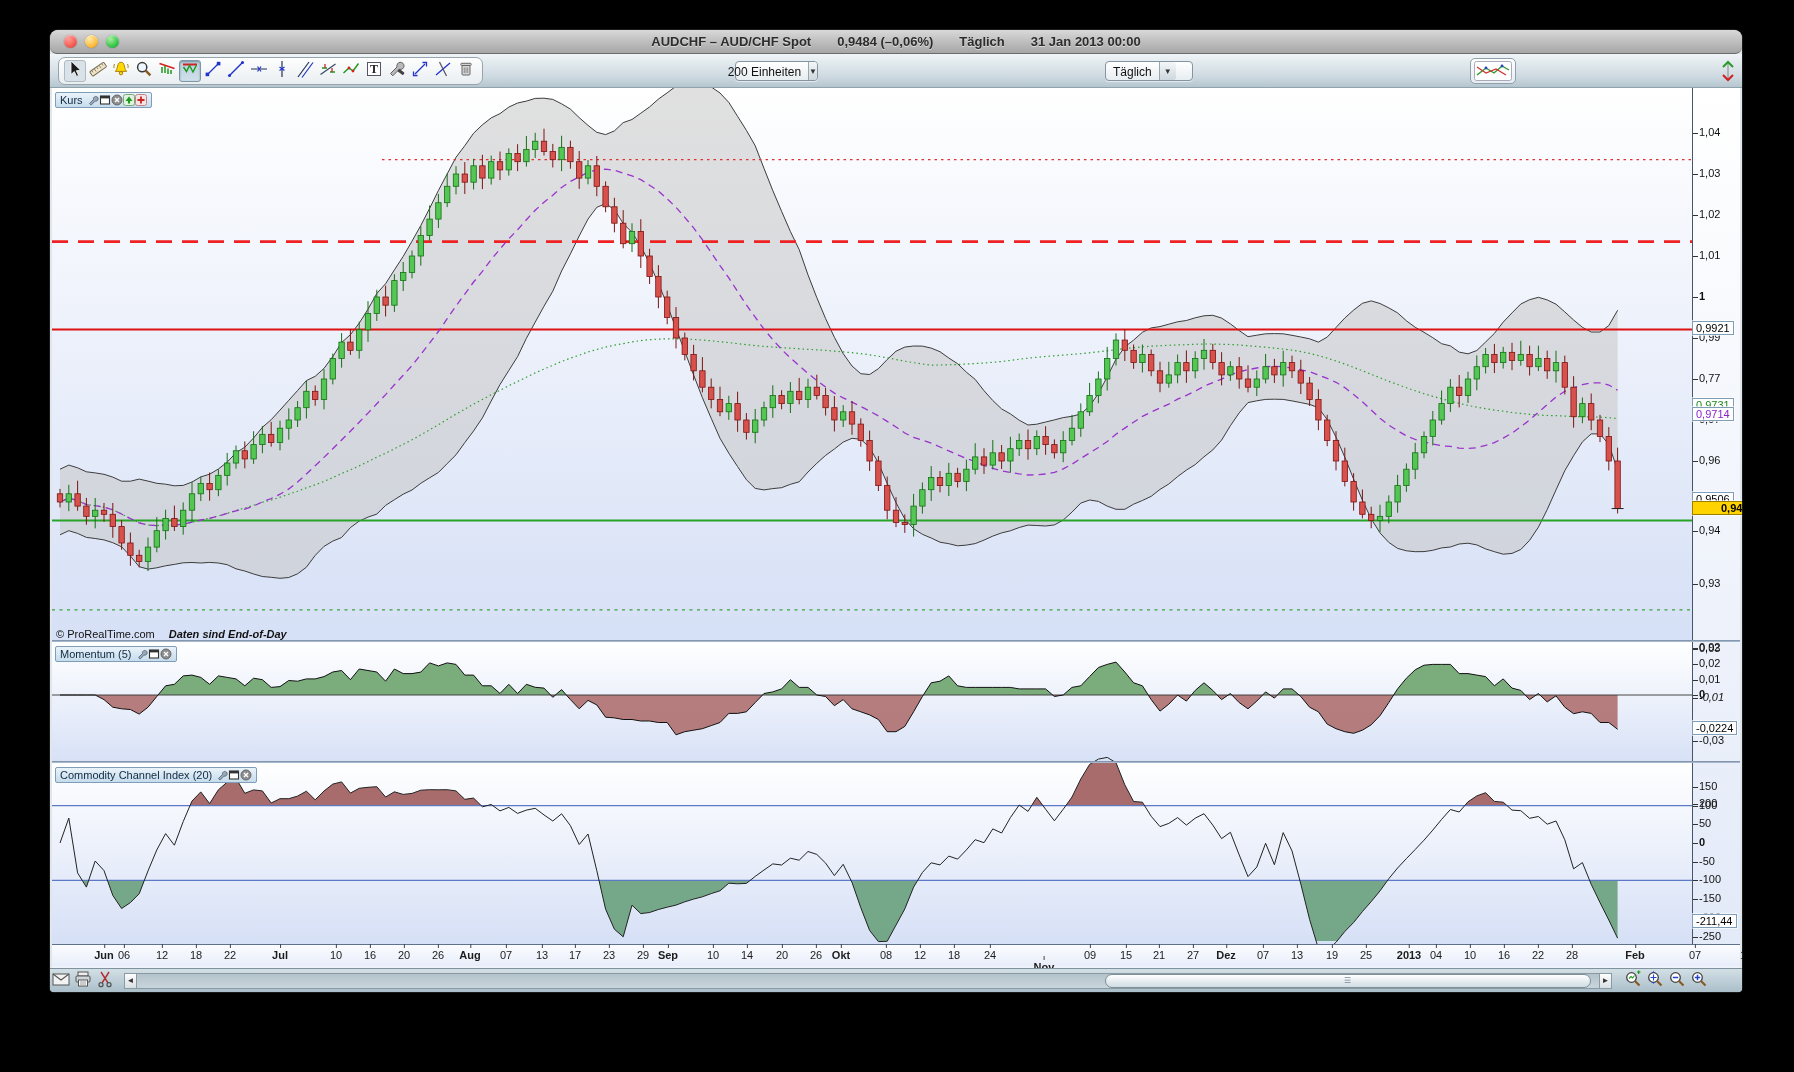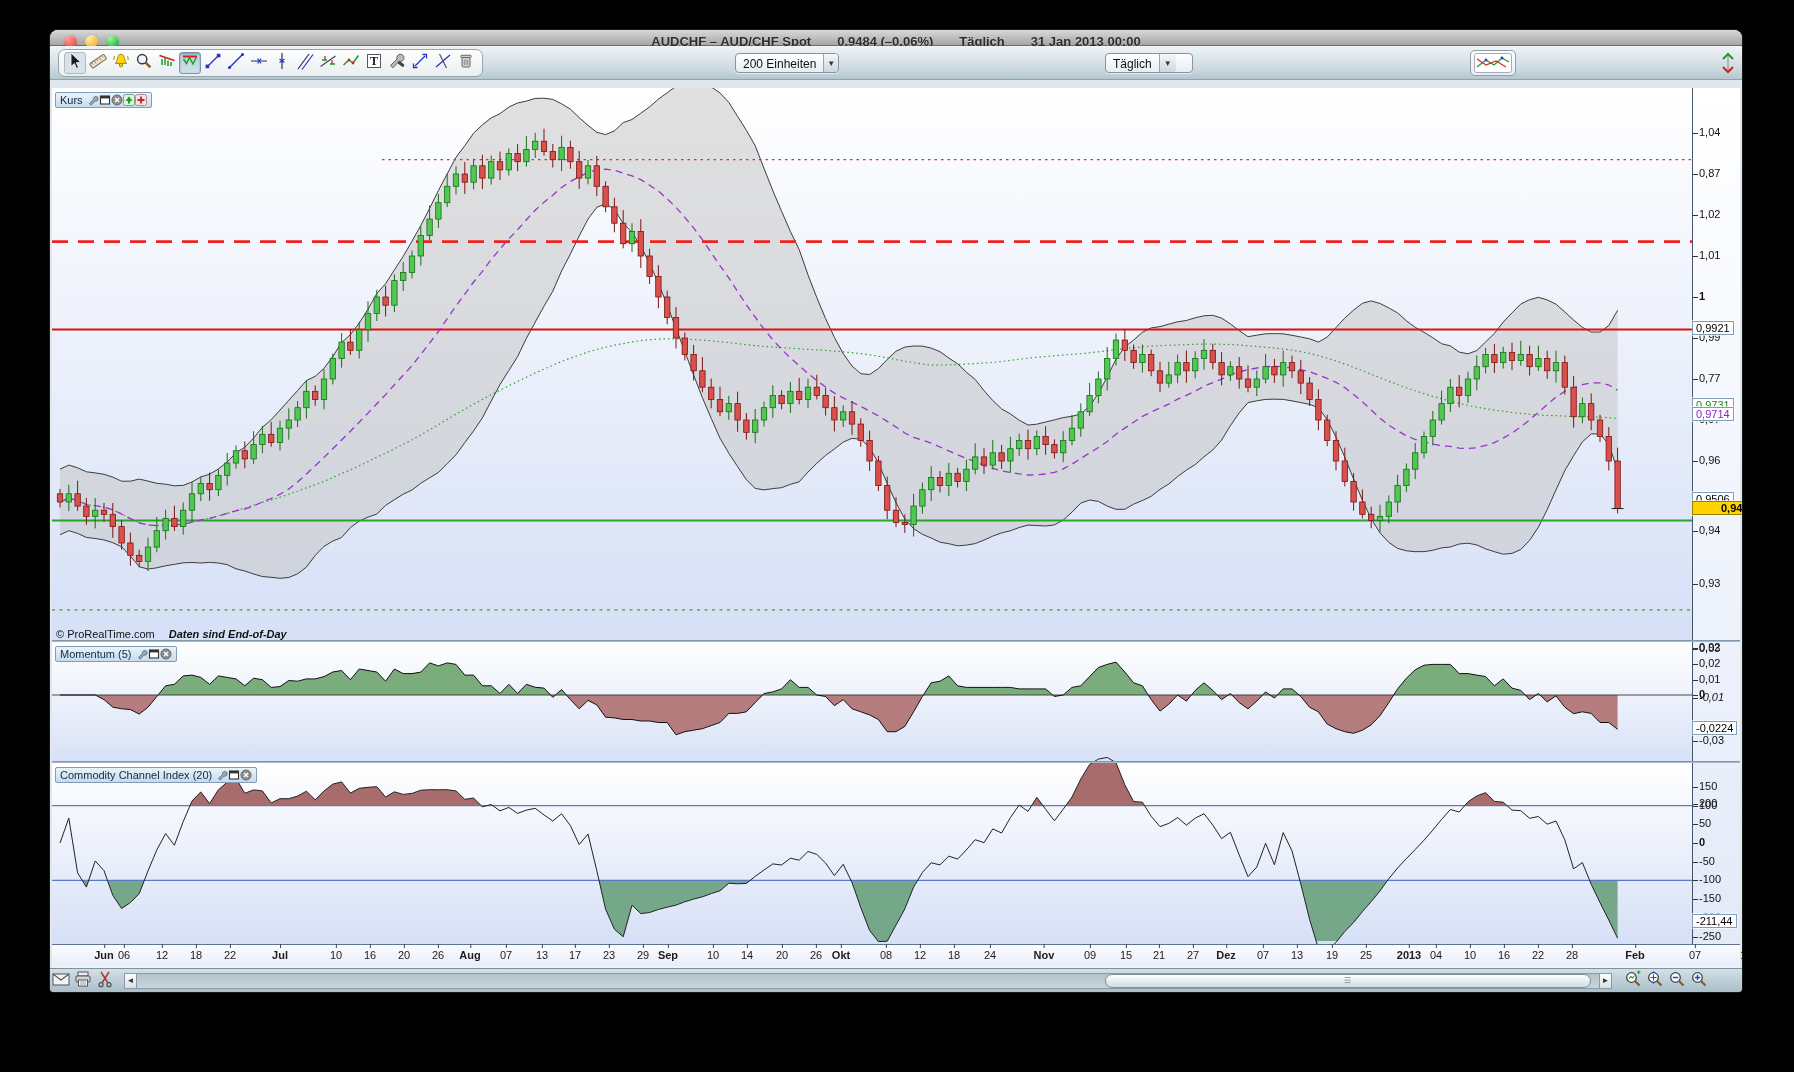--- a/index.html
+++ b/index.html
@@ -1,19 +1,19 @@
 <!DOCTYPE html>
 <html><head>
 <meta charset="utf-8">
 <style>
   html,body{margin:0;padding:0;background:#000;}
   *{box-sizing:border-box;}
   .screen{position:relative;width:1794px;height:1072px;background:#000;border-radius:26px;overflow:hidden;font-family:"Liberation Sans",sans-serif;}
   .window{position:absolute;left:50px;top:30px;width:1692px;height:962px;background:#dfe7ec;border-radius:8px 8px 4px 4px;box-shadow:0 0 0 1px #1a1a1a,0 8px 30px rgba(0,0,0,.7);overflow:hidden;}
-  .titlebar{position:relative;height:16px;background:linear-gradient(#d9d9d9,#bcbcbc 55%,#a6a6a6);border-bottom:1px solid #6b6b6b;}
+  .titlebar{position:relative;height:24px;background:linear-gradient(#d9d9d9,#bcbcbc 55%,#a6a6a6);border-bottom:1px solid #6b6b6b;border-radius:7px;}
   .lights{position:absolute;left:14px;top:5px;display:flex;gap:8px;}
   .light{width:13px;height:13px;border-radius:50%;box-shadow:inset 0 1px 1px rgba(255,255,255,.5),0 0 1px rgba(0,0,0,.6);}
   .light.red{background:radial-gradient(circle at 35% 30%,#ff9d97,#f45d55 60%,#c93a32);}
   .light.yellow{background:radial-gradient(circle at 35% 30%,#ffe9a8,#fdbc40 60%,#d9950f);}
   .light.green{background:radial-gradient(circle at 35% 30%,#a8f0a0,#35c749 60%,#16952c);}
   .title{display:flex;justify-content:center;gap:26px;line-height:24px;font-size:13px;font-weight:bold;color:#2d2d2d;text-shadow:0 1px 0 rgba(255,255,255,.5);}
   .toolrow{position:relative;height:34px;background:linear-gradient(#eff4f7,#cdd9e0 70%,#b5c5cf);border-bottom:1px solid #8fa3ad;}
   .toolgroup{position:absolute;left:8px;top:3px;height:28px;background:linear-gradient(#fefefe,#e9eef1);border:1px solid #96a4ab;border-radius:7px;display:flex;align-items:center;padding:0 5px;gap:1px;}
   .tbtn{width:22px;height:22px;display:flex;align-items:center;justify-content:center;border-radius:3px;border:1px solid transparent;}
   .tbtn.pressed{background:linear-gradient(#b9cfdd,#cfe0ea);border:1px solid #7e97a6;box-shadow:inset 0 1px 2px rgba(40,70,90,.45);}
@@ -179,21 +179,21 @@
               </svg></span>
           </div>
           <div class="tbtn">
             <span><svg width="20" height="20" viewBox="0 0 20 20">
                 <rect x="6" y="6.5" width="8" height="9.5" rx="1" fill="#d5d5d5" stroke="#666"></rect>
                 <rect x="4.8" y="4.3" width="10.4" height="2.2" rx="0.8" fill="#d5d5d5" stroke="#666"></rect>
                 <path d="M8.3 8.5 v5.5 M10 8.5 v5.5 M11.7 8.5 v5.5" stroke="#888" stroke-width="0.9"></path>
               </svg></span>
           </div>
         </div>
-      <div class="dd" style="left:685px;width:104px;justify-content:flex-end;">
+      <div class="dd" style="left:685px;width:83px;justify-content:flex-end;">
         <div class="txt">200 Einheiten</div>
         <div class="arw">▼</div>
       </div>
       <div class="dd" style="left:1055px;width:88px;">
         <div class="txt">Täglich</div>
         <div class="arw">▼</div>
       </div>
       <div class="mini-chart-btn">
         <svg width="38" height="20" viewBox="0 0 38 20">
           <rect x="0.5" y="0.5" width="37" height="19" fill="#fff" stroke="#aab" rx="2"></rect>
@@ -697,21 +697,21 @@
               <svg width="12" height="12" viewBox="0 0 12 12">
                 <circle cx="6" cy="6" r="5" fill="#8e8e8e" stroke="#666"></circle>
                 <path d="M4 4 L8 8 M8 4 L4 8" stroke="#fff" stroke-width="1.4"></path>
               </svg>
             </span>
           </span>
       </div>
 
       <div class="axis" id="axis">
           <div class="atick" style="top: 38px;">1,04</div>
-          <div class="atick" style="top: 79px;">0,87</div>
+          <div class="atick" style="top: 79px;">1,03</div>
           <div class="atick" style="top: 120px;">1,02</div>
           <div class="atick" style="top: 161px;">1,01</div>
           <div class="atick b" style="top: 202px;">1</div>
           <div class="atick" style="top: 243px;">0,99</div>
           <div class="atick" style="top: 284px;">0,77</div>
           <div class="atick" style="top: 325px;">0,97</div>
           <div class="atick" style="top: 366px;">0,96</div>
           <div class="atick" style="top: 407px;">0,95</div>
           <div class="atick" style="top: 436px;">0,94</div>
           <div class="atick" style="top: 489px;">0,93</div>
@@ -761,21 +761,21 @@
           <div class="xlab b" style="left: 616px;">Sep</div>
           <div class="xlab" style="left: 661px;">10</div>
           <div class="xlab" style="left: 695px;">14</div>
           <div class="xlab" style="left: 730px;">20</div>
           <div class="xlab" style="left: 764px;">26</div>
           <div class="xlab b" style="left: 789px;">Okt</div>
           <div class="xlab" style="left: 834px;">08</div>
           <div class="xlab" style="left: 868px;">12</div>
           <div class="xlab" style="left: 902px;">18</div>
           <div class="xlab" style="left: 938px;">24</div>
-          <div class="xlab b" style="left: 992px;">Nov</div>
+          <div class="xlab b" style="left: 992px; margin-top: 12px;">Nov</div>
           <div class="xlab" style="left: 1038px;">09</div>
           <div class="xlab" style="left: 1074px;">15</div>
           <div class="xlab" style="left: 1107px;">21</div>
           <div class="xlab" style="left: 1141px;">27</div>
           <div class="xlab b" style="left: 1174px;">Dez</div>
           <div class="xlab" style="left: 1211px;">07</div>
           <div class="xlab" style="left: 1245px;">13</div>
           <div class="xlab" style="left: 1280px;">19</div>
           <div class="xlab" style="left: 1314px;">25</div>
           <div class="xlab b" style="left: 1357px;">2013</div>

